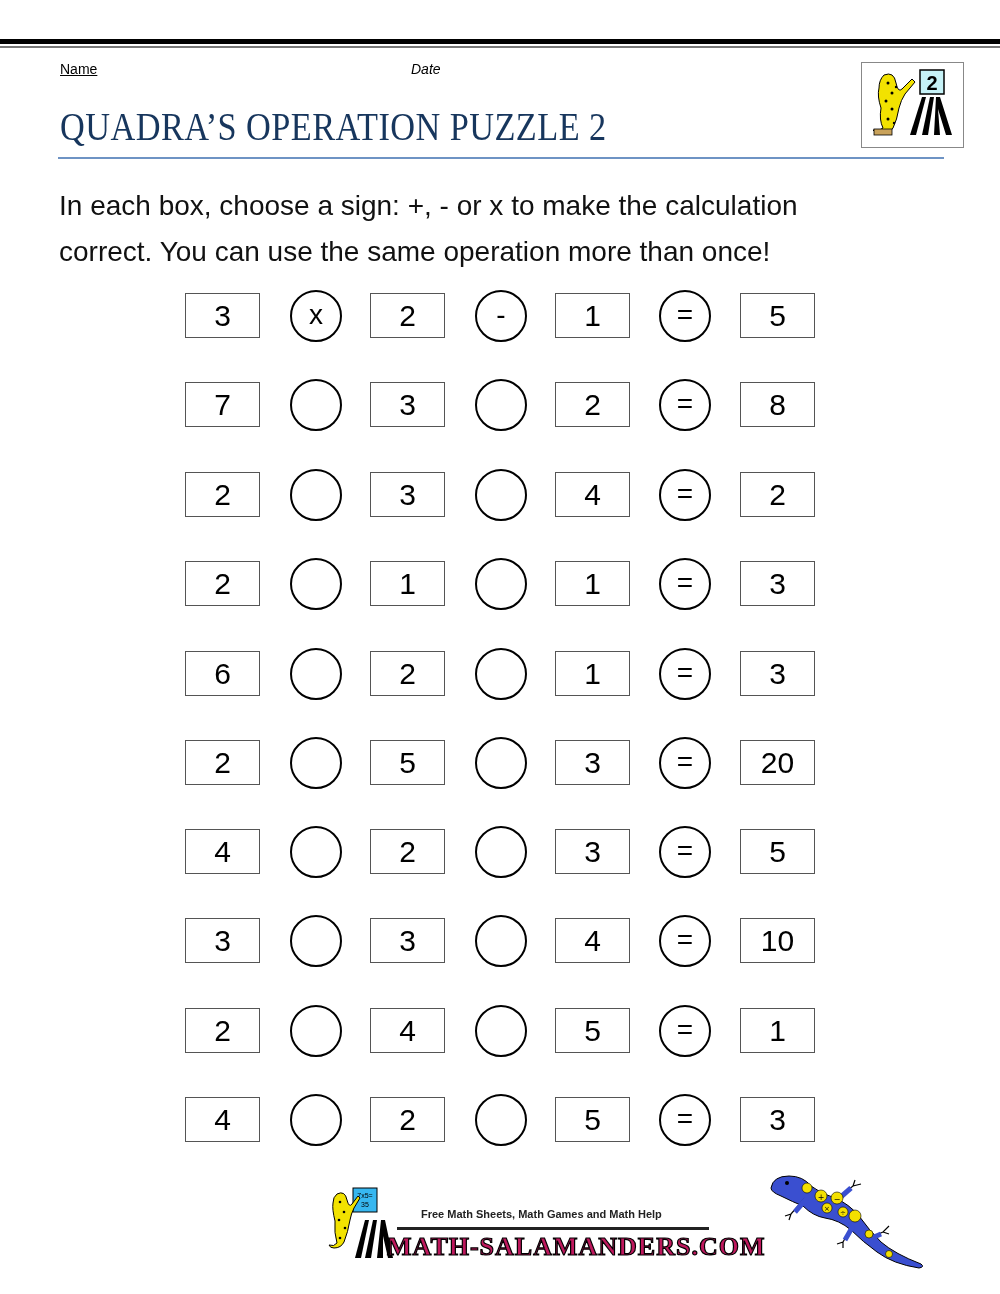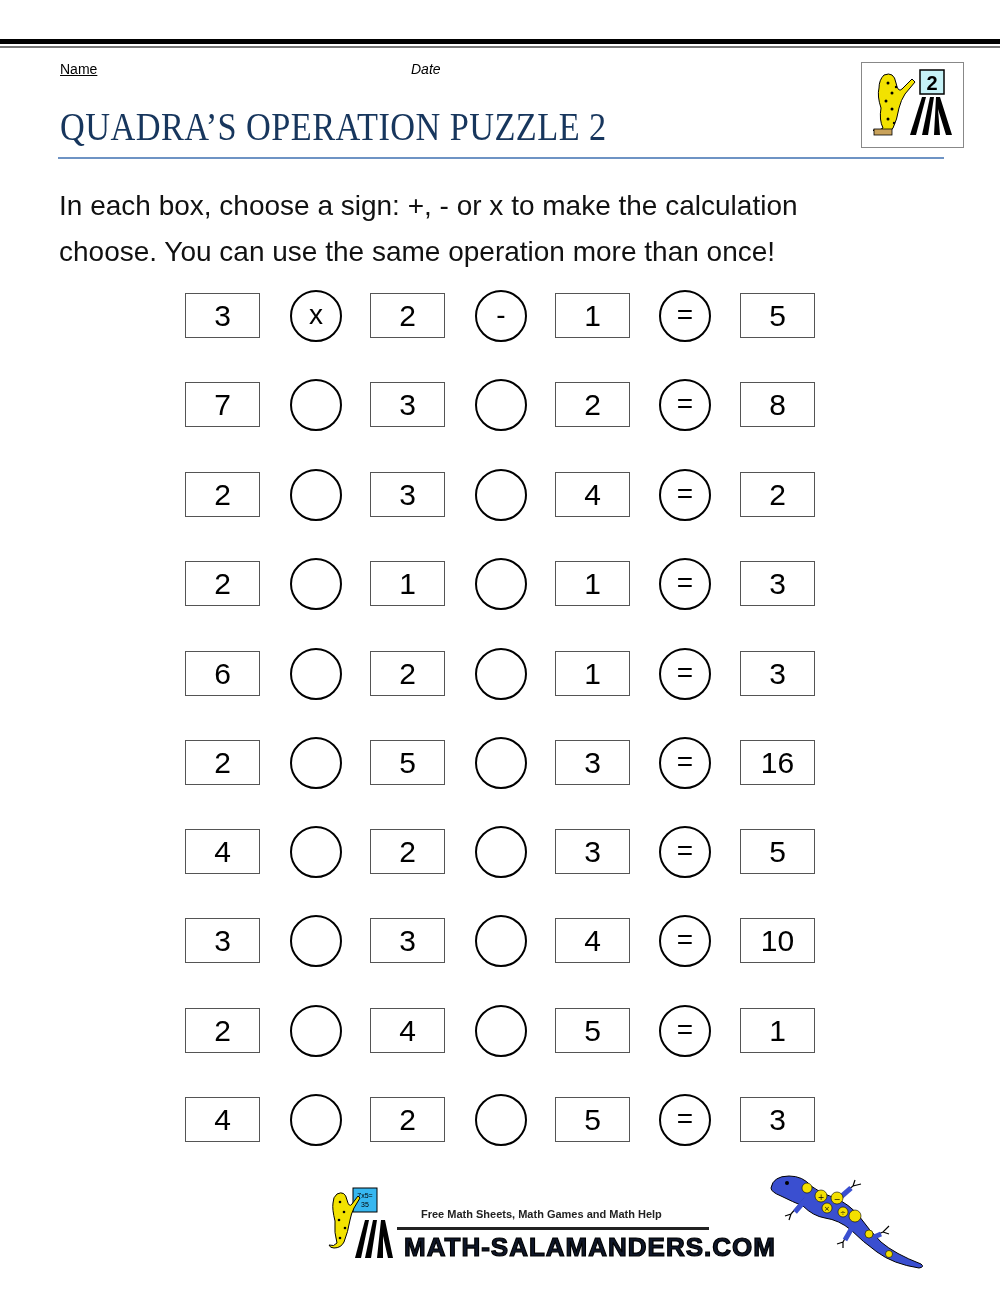--- a/index.html
+++ b/index.html
@@ -12,21 +12,21 @@
   .title-rule { position: absolute; left: 58px; top: 157px; width: 886px; height: 2px; background: #6e93c4; }
   .logo-box { position: absolute; left: 861px; top: 62px; width: 101px; height: 84px; border: 1px solid #888; background: #fff; }
   .instructions { position: absolute; left: 59px; top: 183px; width: 880px; font-size: 28px; line-height: 46px; color: #111; }
   .row { position: absolute; left: 185px; width: 630px; height: 46px; }
   .box { position: absolute; top: 0; width: 73px; height: 43px; border: 1px solid #555; font-size: 30px; line-height: 43px; text-align: center; background: #fff; }
   .circle { position: absolute; top: -3px; width: 48px; height: 48px; border: 2.5px solid #000; border-radius: 50%; font-size: 28px; line-height: 46px; text-align: center; }
   .c0 { left: 0; } .c1 { left: 105px; } .c2 { left: 185px; } .c3 { left: 290px; } .c4 { left: 370px; } .c5 { left: 474px; } .c6 { left: 555px; }
   .footer-logo { position: absolute; left: 325px; top: 1180px; width: 385px; height: 85px; }
   .footer-tagline { position: absolute; left: 96px; top: 28px; font-size: 11px; font-weight: bold; color: #222; white-space: nowrap; }
   .footer-line { position: absolute; left: 72px; top: 47px; width: 312px; height: 3px; background: #222; }
-  .footer-site { position: absolute; left: 79px; top: 52px; font-size: 26px; font-weight: bold; letter-spacing: 1px; color: #0f172a; -webkit-text-stroke: 1.2px #000; white-space: nowrap; font-family: Liberation Sans, sans-serif; }
+  .footer-site { position: absolute; left: 62px; top: 52px; font-size: 26px; font-weight: bold; letter-spacing: 1px; color: #be185d; -webkit-text-stroke: 1.2px #000; white-space: nowrap; font-family: Liberation Serif, serif; }
   .salamander { position: absolute; left: 765px; top: 1170px; width: 170px; height: 105px; }
 </style>
 </head>
 <body>
 
 <div class="rule-thick"></div>
 <div class="rule-thin"></div>
 
 <div class="label-name">Name</div>
 <div class="label-date">Date</div>
@@ -48,21 +48,21 @@
       <circle cx="30" cy="46" r="1.5"></circle>
       <circle cx="26" cy="56" r="1.5"></circle>
       <circle cx="34" cy="24" r="1.2"></circle>
       <circle cx="32" cy="60" r="1.2"></circle>
     <rect x="12" y="66" width="18" height="6" fill="#c9a25a" stroke="#000" stroke-width="0.8"></rect>
   </svg>
 </div>
 
 <div class="instructions">
   <div>In each box, choose a sign: +, - or x to make the calculation</div>
-  <div>choose. You can use the same operation more than once!</div>
+  <div>correct. You can use the same operation more than once!</div>
 </div>
 
 <div class="row" style="top:293px">
   <div class="box c0">3</div>
   <div class="circle c1">x</div>
   <div class="box c2">2</div>
   <div class="circle c3">-</div>
   <div class="box c4">1</div>
   <div class="circle c5">=</div>
   <div class="box c6">5</div>
@@ -103,21 +103,21 @@
   <div class="circle c5">=</div>
   <div class="box c6">3</div>
 </div>
 <div class="row" style="top:740px">
   <div class="box c0">2</div>
   <div class="circle c1"></div>
   <div class="box c2">5</div>
   <div class="circle c3"></div>
   <div class="box c4">3</div>
   <div class="circle c5">=</div>
-  <div class="box c6">16</div>
+  <div class="box c6">20</div>
 </div>
 <div class="row" style="top:829px">
   <div class="box c0">4</div>
   <div class="circle c1"></div>
   <div class="box c2">2</div>
   <div class="circle c3"></div>
   <div class="box c4">3</div>
   <div class="circle c5">=</div>
   <div class="box c6">5</div>
 </div>

